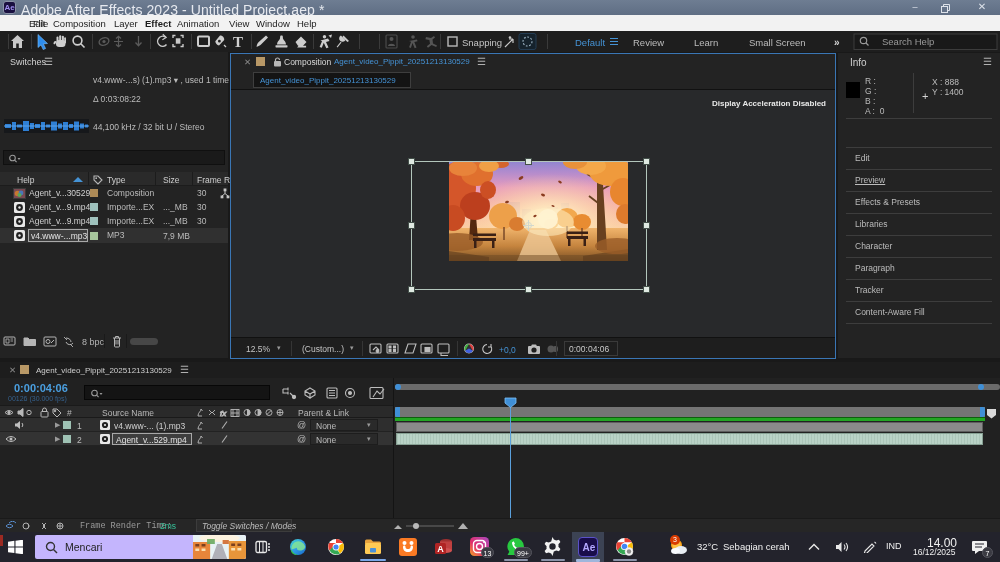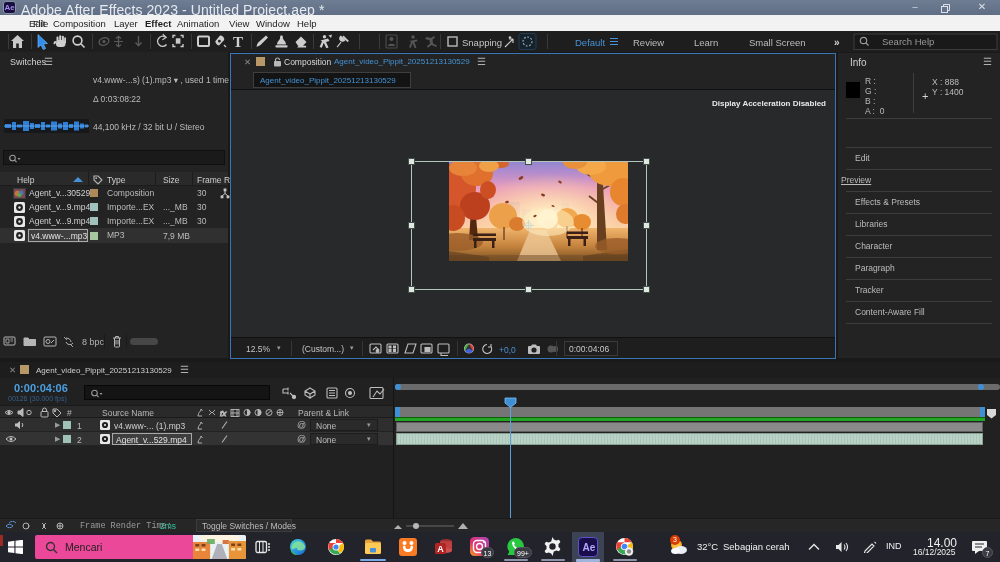--- a/index.html
+++ b/index.html
@@ -449,21 +449,21 @@
   <div class="txt" style="left:27px; top:43px;">B :</div>
   <div class="txt" style="left:27px; top:53px;">A :&nbsp;&nbsp;0</div>
   <div class="abs" style="left:75px; top:20px; width:1px; height:40px; background:#3d3d3d;"></div>
   <div class="txt" style="left:84px; top:37px; color:#d5d5d5; font-size:11px;">+</div>
   <div class="txt" style="left:94px; top:24px;">X : 888</div>
   <div class="txt" style="left:94px; top:34px;">Y : 1400</div>
   <div class="sepline" style="left:8px; top:65px; width:146px;"></div>
   <div class="sepline" style="left:8px; top:94px; width:146px;"></div>
   <div class="txt" style="left:17px; top:100px;">Edit</div>
   <div class="sepline" style="left:8px; top:116px; width:146px;"></div>
-  <div class="txt" style="left:3px; top:122px;text-decoration:underline;">Preview</div>
+  <div class="txt" style="left:17px; top:122px;text-decoration:underline;">Preview</div>
   <div class="sepline" style="left:8px; top:138px; width:146px;"></div>
   <div class="txt" style="left:17px; top:144px;">Effects &amp; Presets</div>
   <div class="sepline" style="left:8px; top:160px; width:146px;"></div>
   <div class="txt" style="left:17px; top:166px;">Libraries</div>
   <div class="sepline" style="left:8px; top:182px; width:146px;"></div>
   <div class="txt" style="left:17px; top:188px;">Character</div>
   <div class="sepline" style="left:8px; top:204px; width:146px;"></div>
   <div class="txt" style="left:17px; top:210px;">Paragraph</div>
   <div class="sepline" style="left:8px; top:226px; width:146px;"></div>
   <div class="txt" style="left:17px; top:232px;">Tracker</div>
@@ -617,42 +617,42 @@
         <path d="M2 5 q3.5 -3.5 7 0 q-3.5 3.5 -7 0 z M5 2 q3.5 -3.5 7 0" stroke="#5a8fd0"></path>
         <circle cx="22" cy="5" r="3" stroke="#b0b0b0"></circle>
             <path d="M24 3 a3 3 0 0 1 0 4" stroke="#b0b0b0"></path>
         <path d="M38 2 l3 3 l-3 3 M42 2 l-3 3 l3 3" stroke="#b0b0b0"></path>
         <circle cx="56" cy="5" r="3" stroke="#b0b0b0"></circle>
             <path d="M56 2 v6 M53 5 h6" stroke="#b0b0b0"></path>
       </g>
     </svg>
     <div class="txt" style="left:80px; top:2px; color:#9a9a9a;font-family:Liberation Mono, monospace;">Frame Render Time:</div>
     <div class="txt" style="left:160px; top:2px; color:#35c098;">2ms</div>
-    <div class="abs" style="left:196px; top:0px; width:96px; height:13px; background:#2d2d2d; border:1px solid #3c3c3c;">
+    <div class="abs" style="left:196px; top:0px; width:96px; height:13px; background:#2d2d2d; border:1px solid #3c3c3c;font-style:italic;">
       <div class="txt" style="left:5px; top:1px;">Toggle Switches / Modes</div>
     </div>
     <svg class="abs" style="left:392px; top:2px;" width="80" height="10" viewBox="0 0 80 10">
       <path d="M2 8 l4 -4 l4 4 z" fill="#b0b0b0"></path>
       <line x1="14" y1="5" x2="62" y2="5" stroke="#555" stroke-width="1.5"></line>
       <circle cx="24" cy="5" r="3" fill="#b8b8b8"></circle>
       <path d="M66 8 l5 -6 l5 6 z" fill="#b0b0b0"></path>
     </svg>
   </div>
 </div>
 <div id="taskbar" style="position:absolute; left:0; top:532px; width:1000px; height:30px; background:#23232c; color:#e8e8e8;">
   <div class="abs" style="left:0; top:3px; width:3px; height:11px; background:#9c2a22;"></div>
   <svg class="abs" style="left:8px; top:8px;" width="15" height="14" viewBox="0 0 16 15">
     <g fill="#ffffff">
       <path d="M0 1.8 L6.8 0.9 V7 H0 Z"></path>
           <path d="M8 0.7 L16 -0.3 V7 H8 Z"></path>
       <path d="M0 8 H6.8 V14 L0 13.2 Z"></path>
           <path d="M8 8 H16 V15.2 L8 14.2 Z"></path>
     </g>
   </svg>
-  <div class="abs" style="left:35px; top:3px; width:211px; height:24px; background:#ec4899; border-radius:2px; overflow:hidden;text-align:right;">
+  <div class="abs" style="left:35px; top:3px; width:211px; height:24px; background:#c4b5fd; border-radius:2px; overflow:hidden;text-align:right;">
     <svg class="abs" style="left:10px; top:6px;" width="13" height="13" viewBox="0 0 13 13">
       <circle cx="5.5" cy="5.5" r="4" fill="none" stroke="#333" stroke-width="1.4"></circle>
       <line x1="8.5" y1="8.5" x2="12" y2="12" stroke="#333" stroke-width="1.4"></line>
     </svg>
     <div class="txt" style="left:30px; top:6px; color:#222; font-size:10.5px;">Mencari</div>
     <svg class="abs" style="left:158px; top:0;" width="53" height="24" viewBox="0 0 34 24" preserveAspectRatio="none">
       <rect width="34" height="24" fill="#e8f2f5"></rect>
       <ellipse cx="17" cy="3" rx="13" ry="4" fill="#fdf3e0"></ellipse>
       <path d="M12 24 L15.5 9 H18.5 L22 24 Z" fill="#b0b0b8"></path>
       <rect x="0" y="7" width="11" height="17" fill="#e8853a"></rect>

